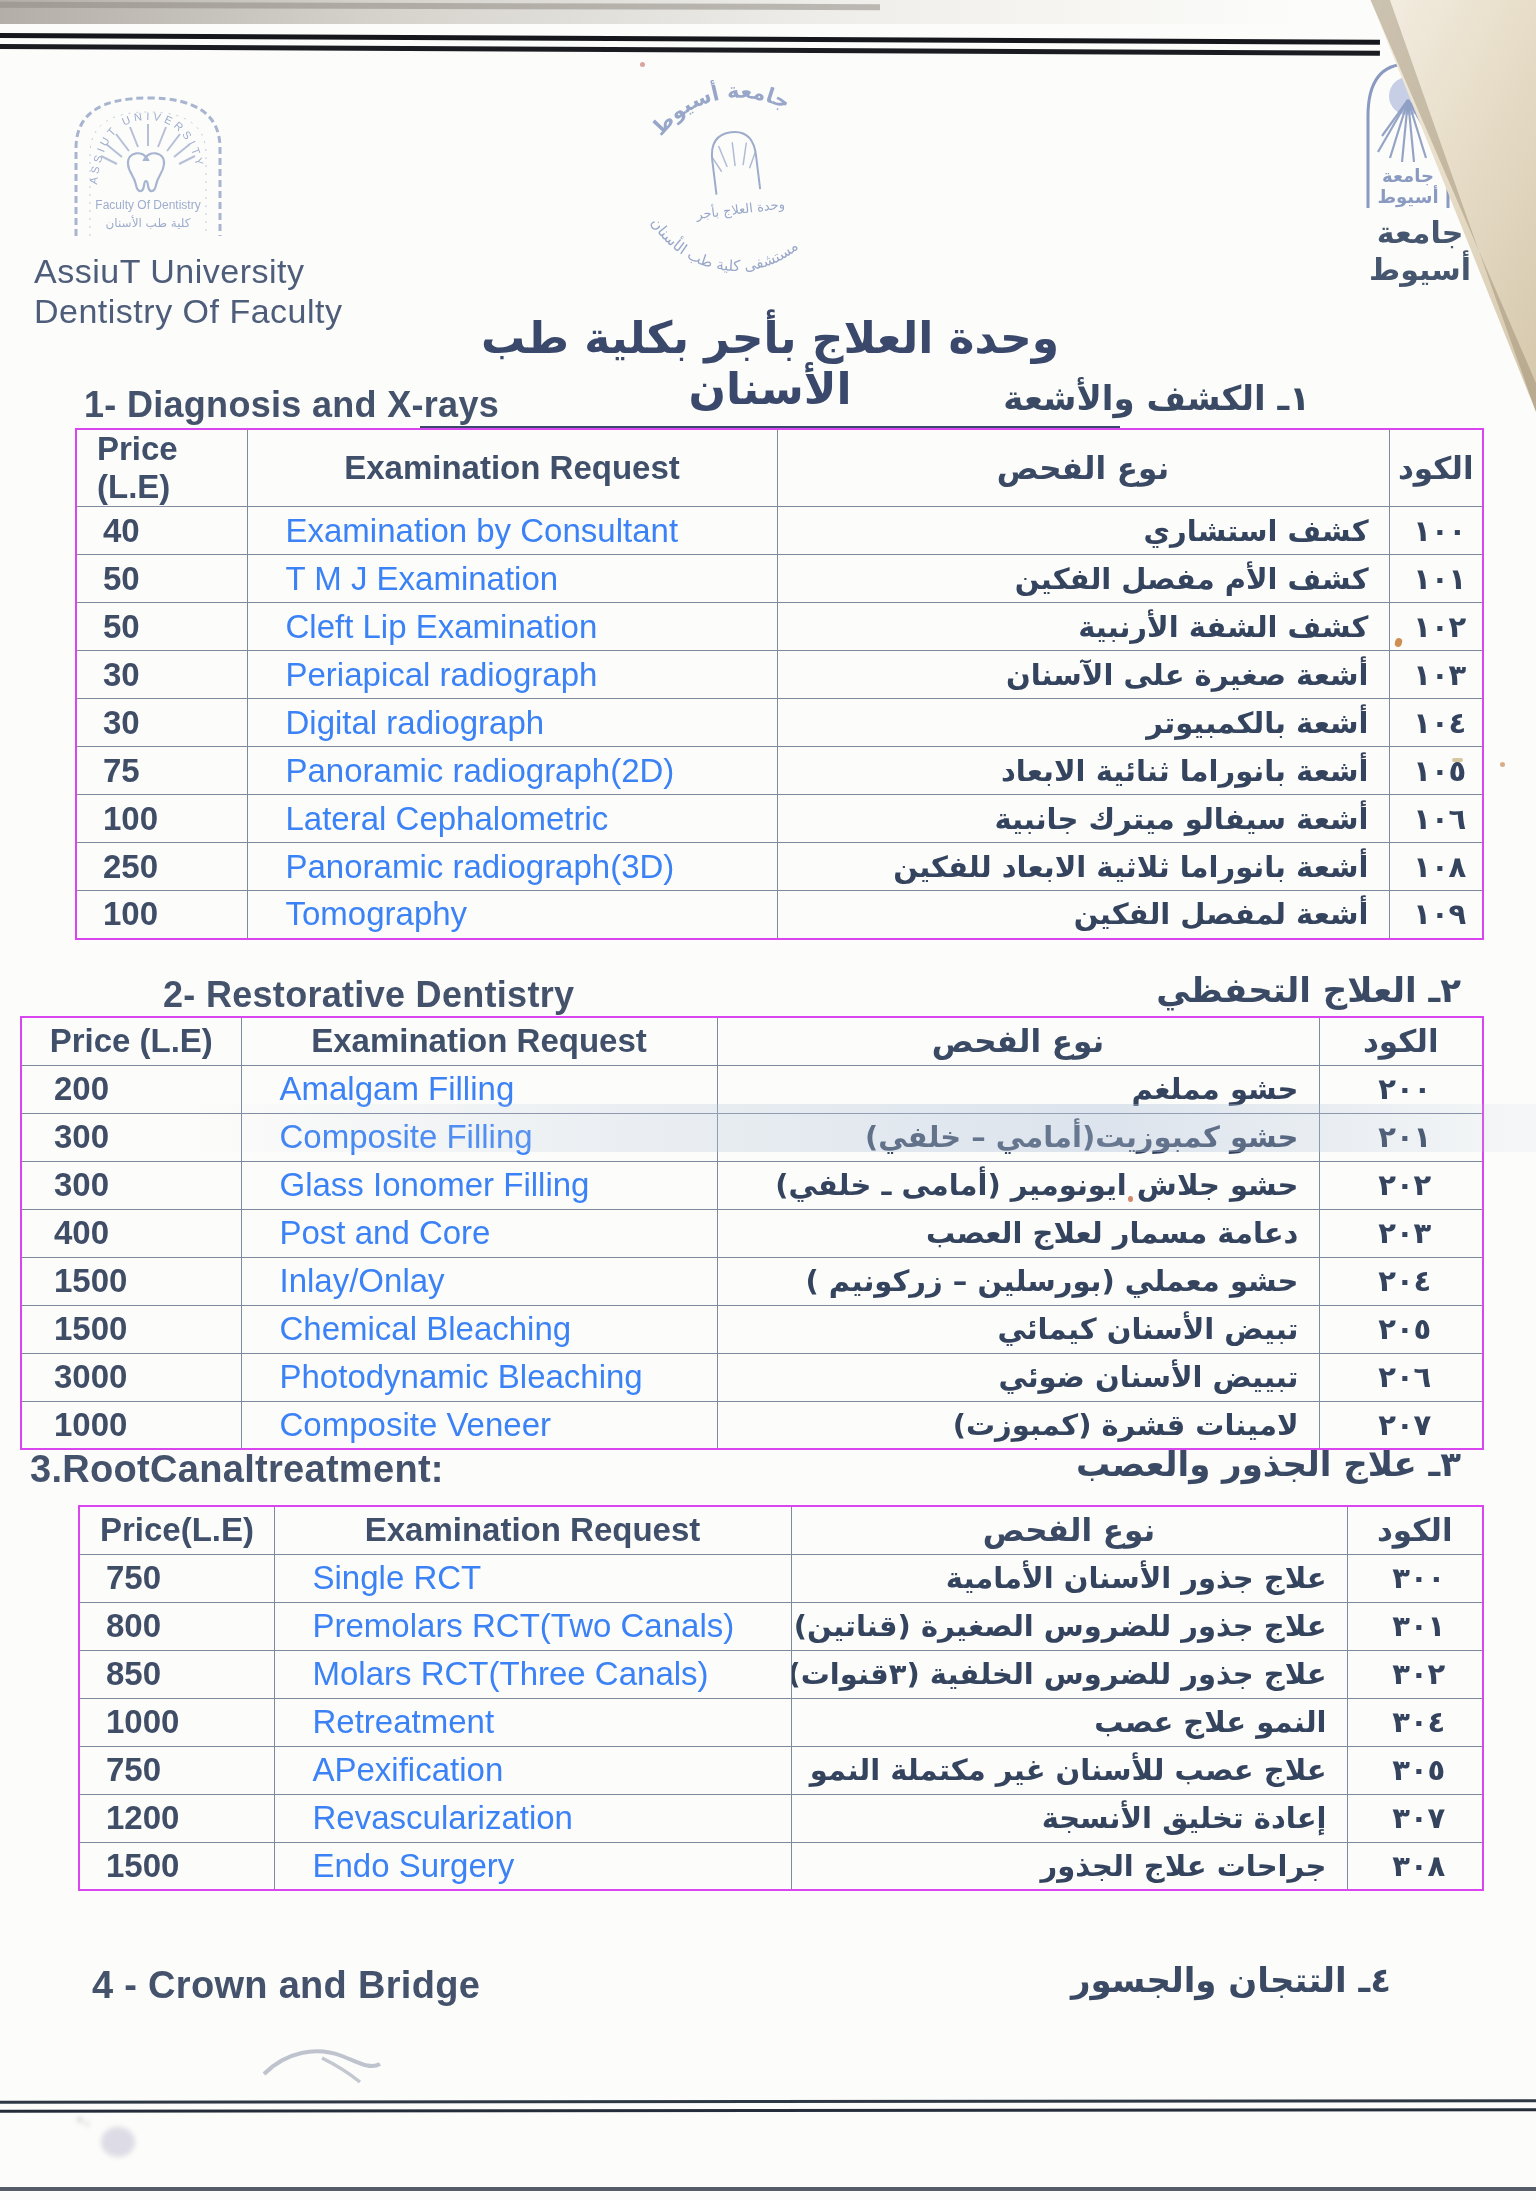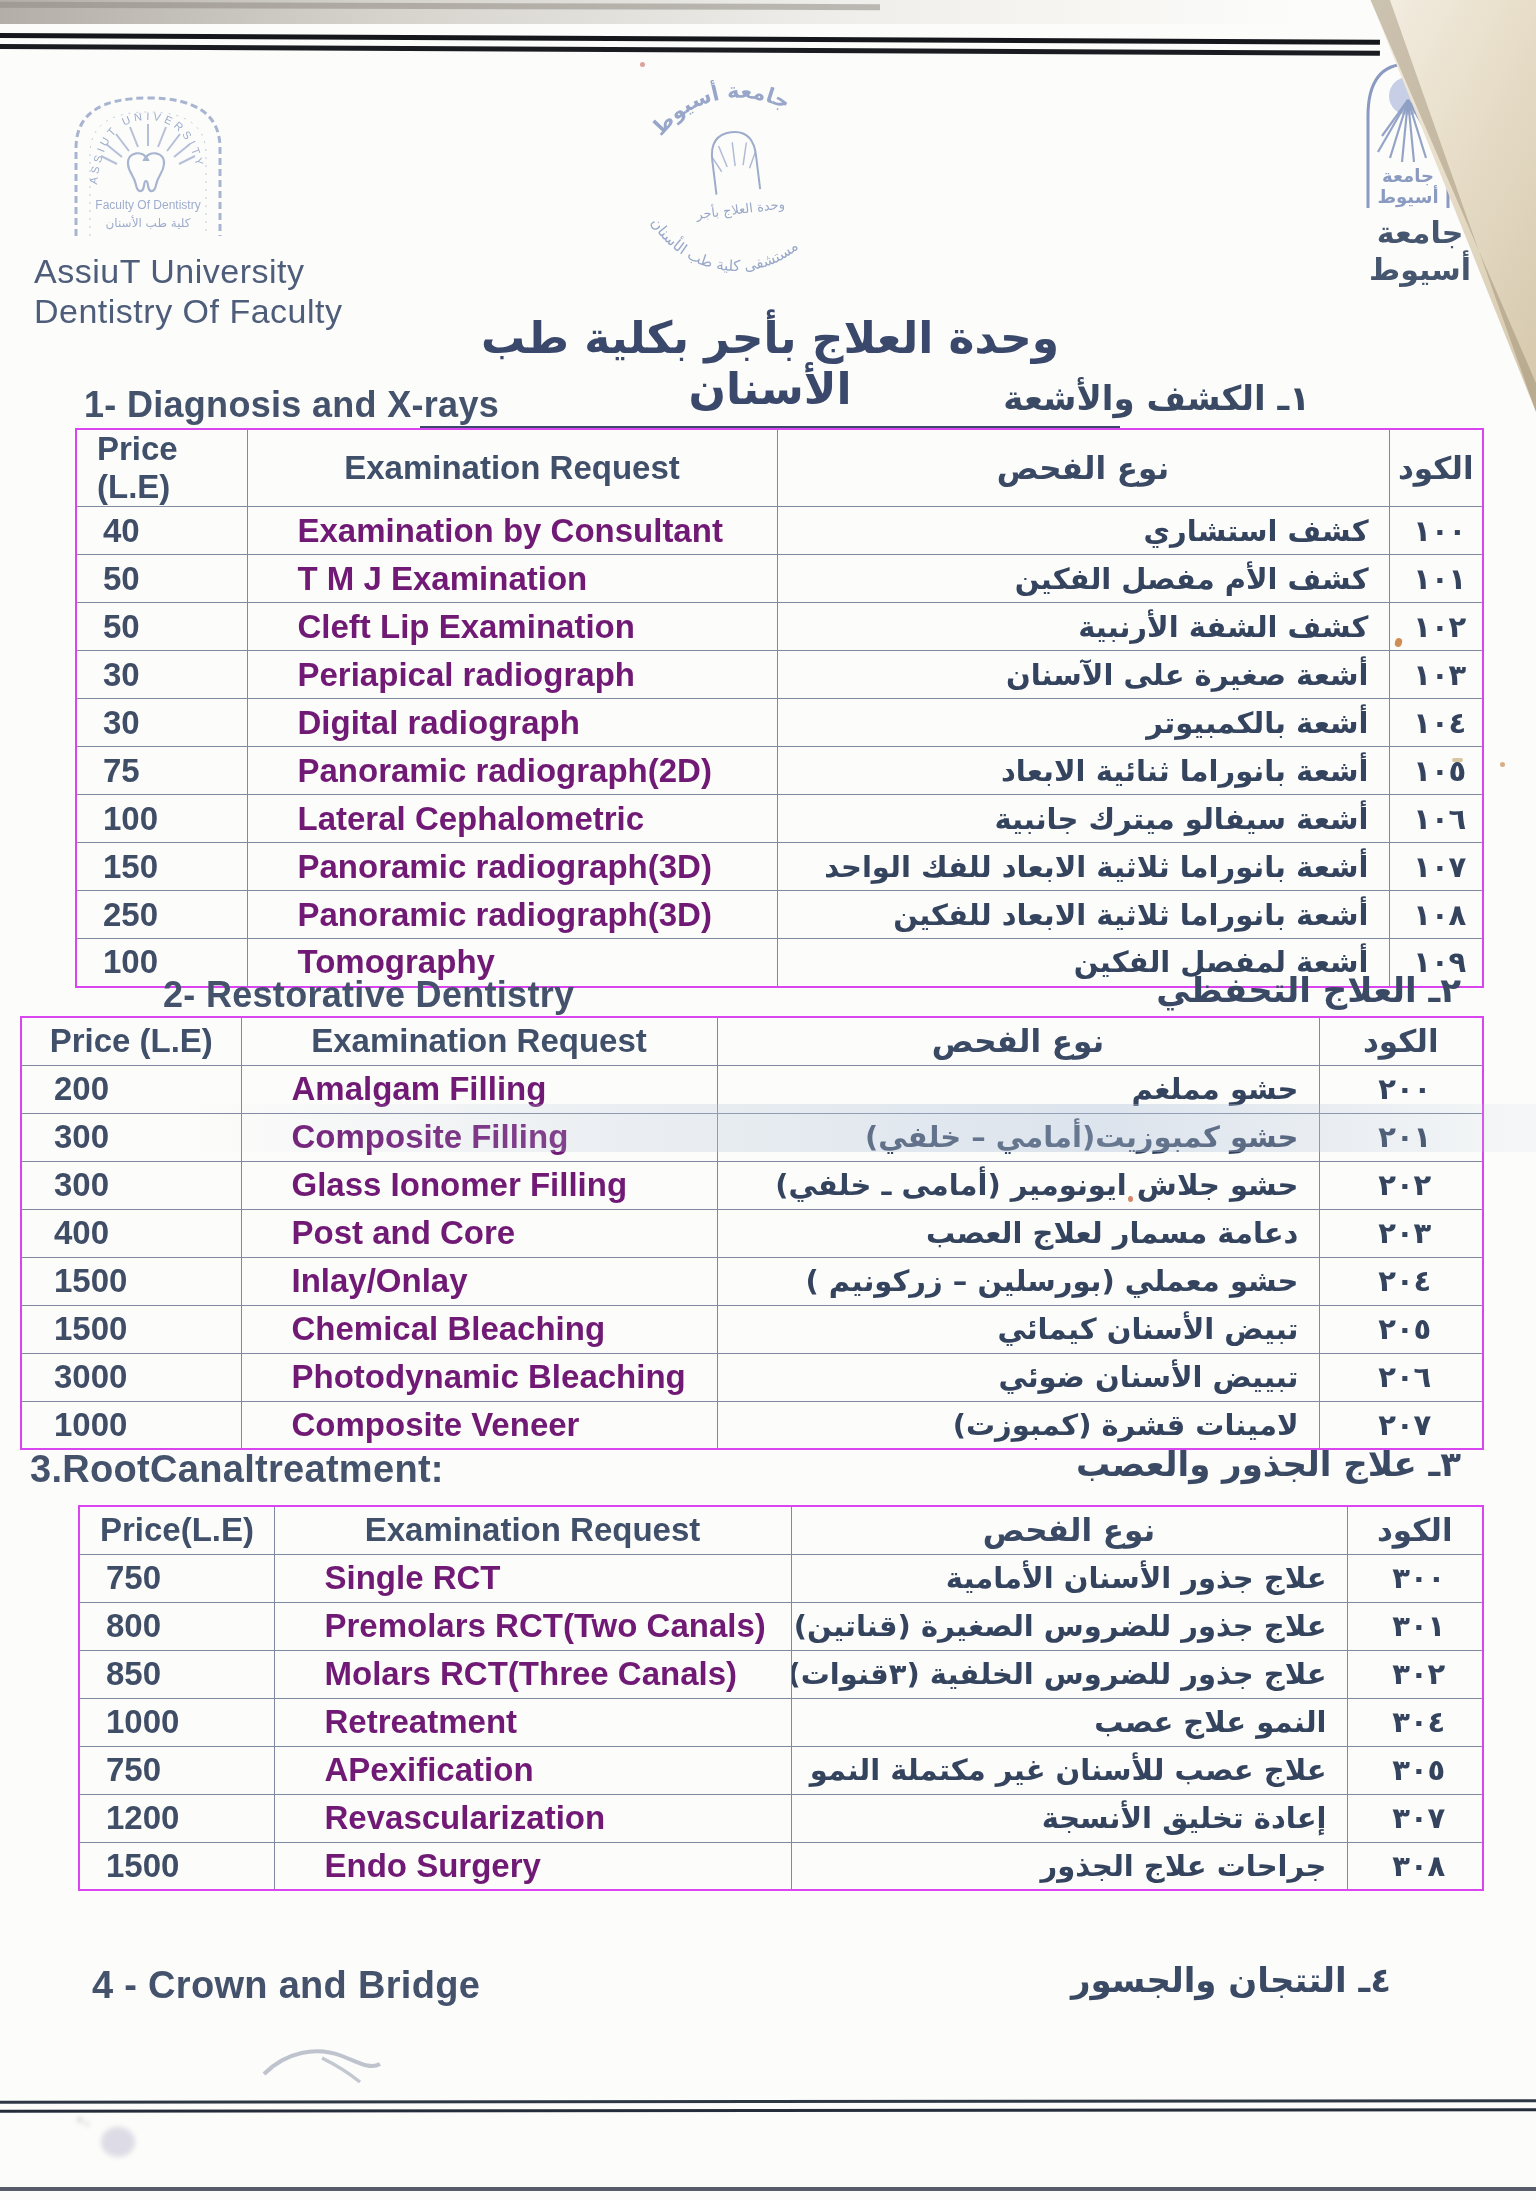--- a/index.html
+++ b/index.html
@@ -55,21 +55,21 @@
   .tbl{border:2px solid #d946ef;}
   .tbl tr{height:48px;}
   .tbl th{font-size:33px;font-weight:600;color:#41506a;}
   th.h-price{text-align:left;padding-left:20px;}
   #t2 th.h-price{text-align:center;padding-left:0;}
   th.h-exam{text-align:center;}
   th.h-type,th.h-code{font-size:31px;font-weight:700;text-align:center;color:#3b4a64;}
   td.col-price{text-align:left;padding-left:26px;font-size:33px;font-weight:600;color:#3f4d66;white-space:nowrap;}
   #t2 td.col-price{padding-left:32px;}
   td.col-price.indent{padding-left:102px;}
-  td.col-exam{text-align:left;padding-left:50px;font-size:33px;font-weight:700;color:#701a75;white-space:nowrap;}
+  td.col-exam{text-align:left;padding-left:38px;font-size:33px;font-weight:400;color:#3b82f6;white-space:nowrap;}
   td.col-type{text-align:right;padding-right:20px;font-size:29px;font-weight:700;color:#35445e;white-space:nowrap;}
   td.col-code{text-align:center;font-size:29px;font-weight:700;color:#35445e;letter-spacing:10px;padding-left:8px;}
 
   .scribble{z-index:3;}
   .smudge{z-index:3;filter:blur(2.5px);}
 </style>
 </head>
 <body>
 
 <div class="page">
@@ -211,26 +211,20 @@
           <td class="col-type ar" dir="rtl">أشعة بانوراما ثنائية الابعاد</td>
           <td class="col-code ar">١٠٥</td>
         </tr>
         <tr>
           <td class="col-price">100</td>
           <td class="col-exam">Lateral Cephalometric</td>
           <td class="col-type ar" dir="rtl">أشعة سيفالو ميترك جانبية</td>
           <td class="col-code ar">١٠٦</td>
         </tr>
         <tr>
-          <td class="col-price">150</td>
-          <td class="col-exam">Panoramic radiograph(3D)</td>
-          <td class="col-type ar" dir="rtl">أشعة بانوراما ثلاثية الابعاد للفك الواحد</td>
-          <td class="col-code ar">١٠٧</td>
-        </tr>
-        <tr>
           <td class="col-price">250</td>
           <td class="col-exam">Panoramic radiograph(3D)</td>
           <td class="col-type ar" dir="rtl">أشعة بانوراما ثلاثية الابعاد للفكين</td>
           <td class="col-code ar">١٠٨</td>
         </tr>
         <tr>
           <td class="col-price">100</td>
           <td class="col-exam">Tomography</td>
           <td class="col-type ar" dir="rtl">أشعة لمفصل الفكين</td>
           <td class="col-code ar">١٠٩</td>

